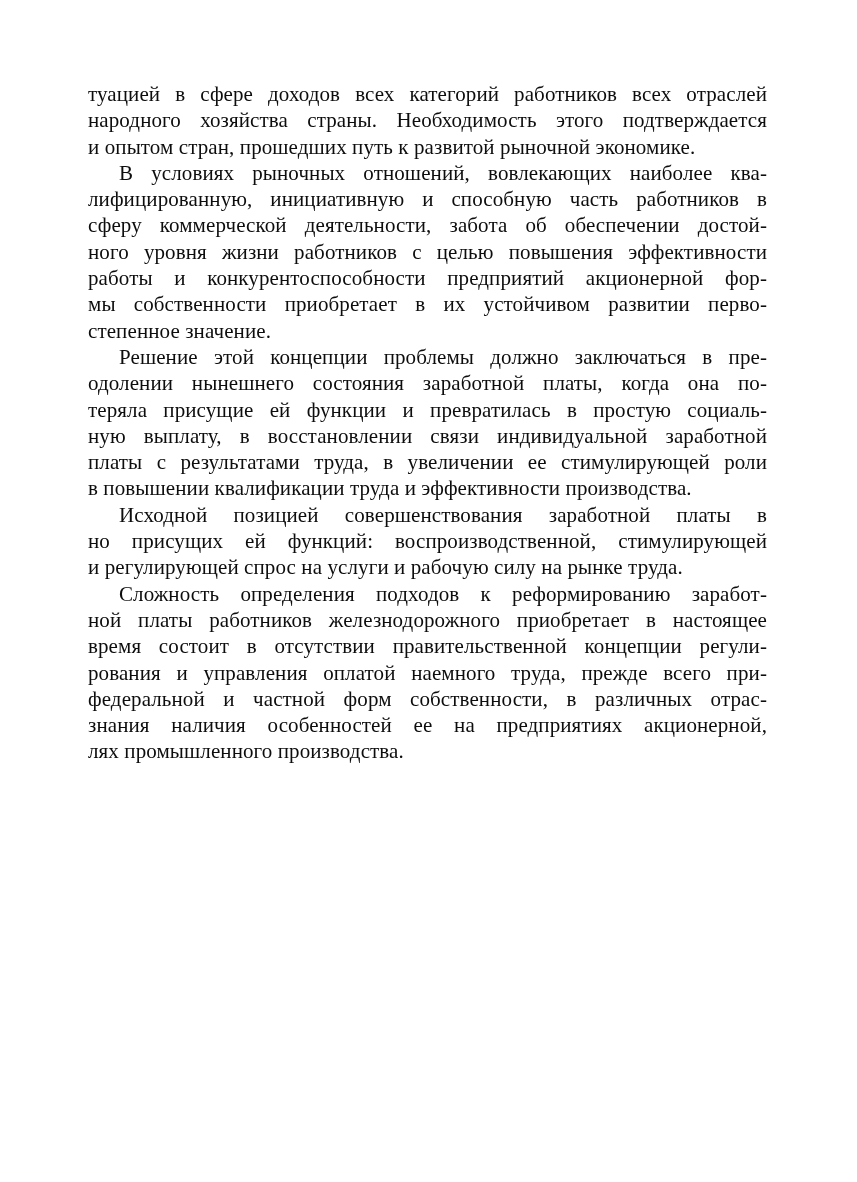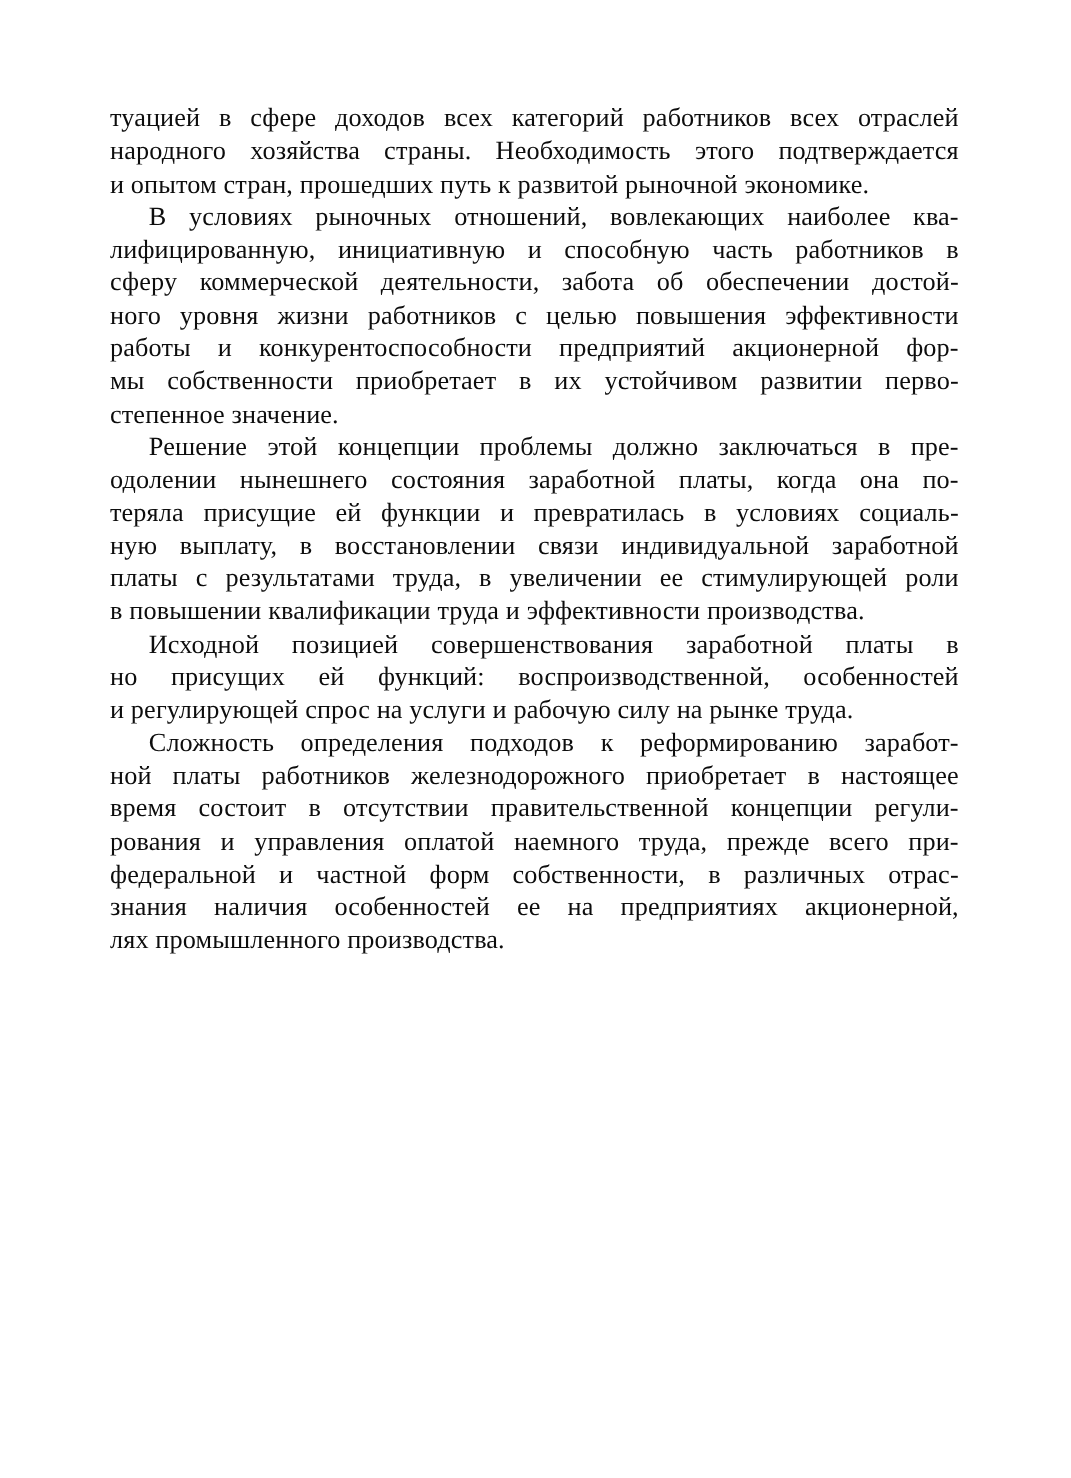--- a/index.html
+++ b/index.html
@@ -67,28 +67,28 @@
         <div class="line">лифицированную, инициативную и способную часть работников в</div>
         <div class="line">сферу коммерческой деятельности, забота об обеспечении достой-</div>
         <div class="line">ного уровня жизни работников с целью повышения эффективности</div>
         <div class="line">работы и конкурентоспособности предприятий акционерной фор-</div>
         <div class="line">мы собственности приобретает в их устойчивом развитии перво-</div>
         <div class="line last">степенное значение.</div>
       </div>
       <div class="paragraph">
         <div class="line indent">Решение этой концепции проблемы должно заключаться в пре-</div>
         <div class="line">одолении нынешнего состояния заработной платы, когда она по-</div>
-        <div class="line">теряла присущие ей функции и превратилась в условиях социаль-</div>
+        <div class="line">теряла присущие ей функции и превратилась в простую социаль-</div>
         <div class="line">ную выплату, в восстановлении связи индивидуальной заработной</div>
         <div class="line">платы с результатами труда, в увеличении ее стимулирующей роли</div>
         <div class="line last">в повышении квалификации труда и эффективности производства.</div>
       </div>
       <div class="paragraph">
         <div class="line indent">Исходной позицией совершенствования заработной платы в</div>
-        <div class="line">но присущих ей функций: воспроизводственной, особенностей</div>
+        <div class="line">но присущих ей функций: воспроизводственной, стимулирующей</div>
         <div class="line last">и регулирующей спрос на услуги и рабочую силу на рынке труда.</div>
       </div>
       <div class="paragraph">
         <div class="line indent">Сложность определения подходов к реформированию заработ-</div>
         <div class="line">ной платы работников железнодорожного приобретает в настоящее</div>
         <div class="line">время состоит в отсутствии правительственной концепции регули-</div>
         <div class="line">рования и управления оплатой наемного труда, прежде всего при-</div>
         <div class="line">федеральной и частной форм собственности, в различных отрас-</div>
         <div class="line">знания наличия особенностей ее на предприятиях акционерной,</div>
         <div class="line last">лях промышленного производства.</div>

